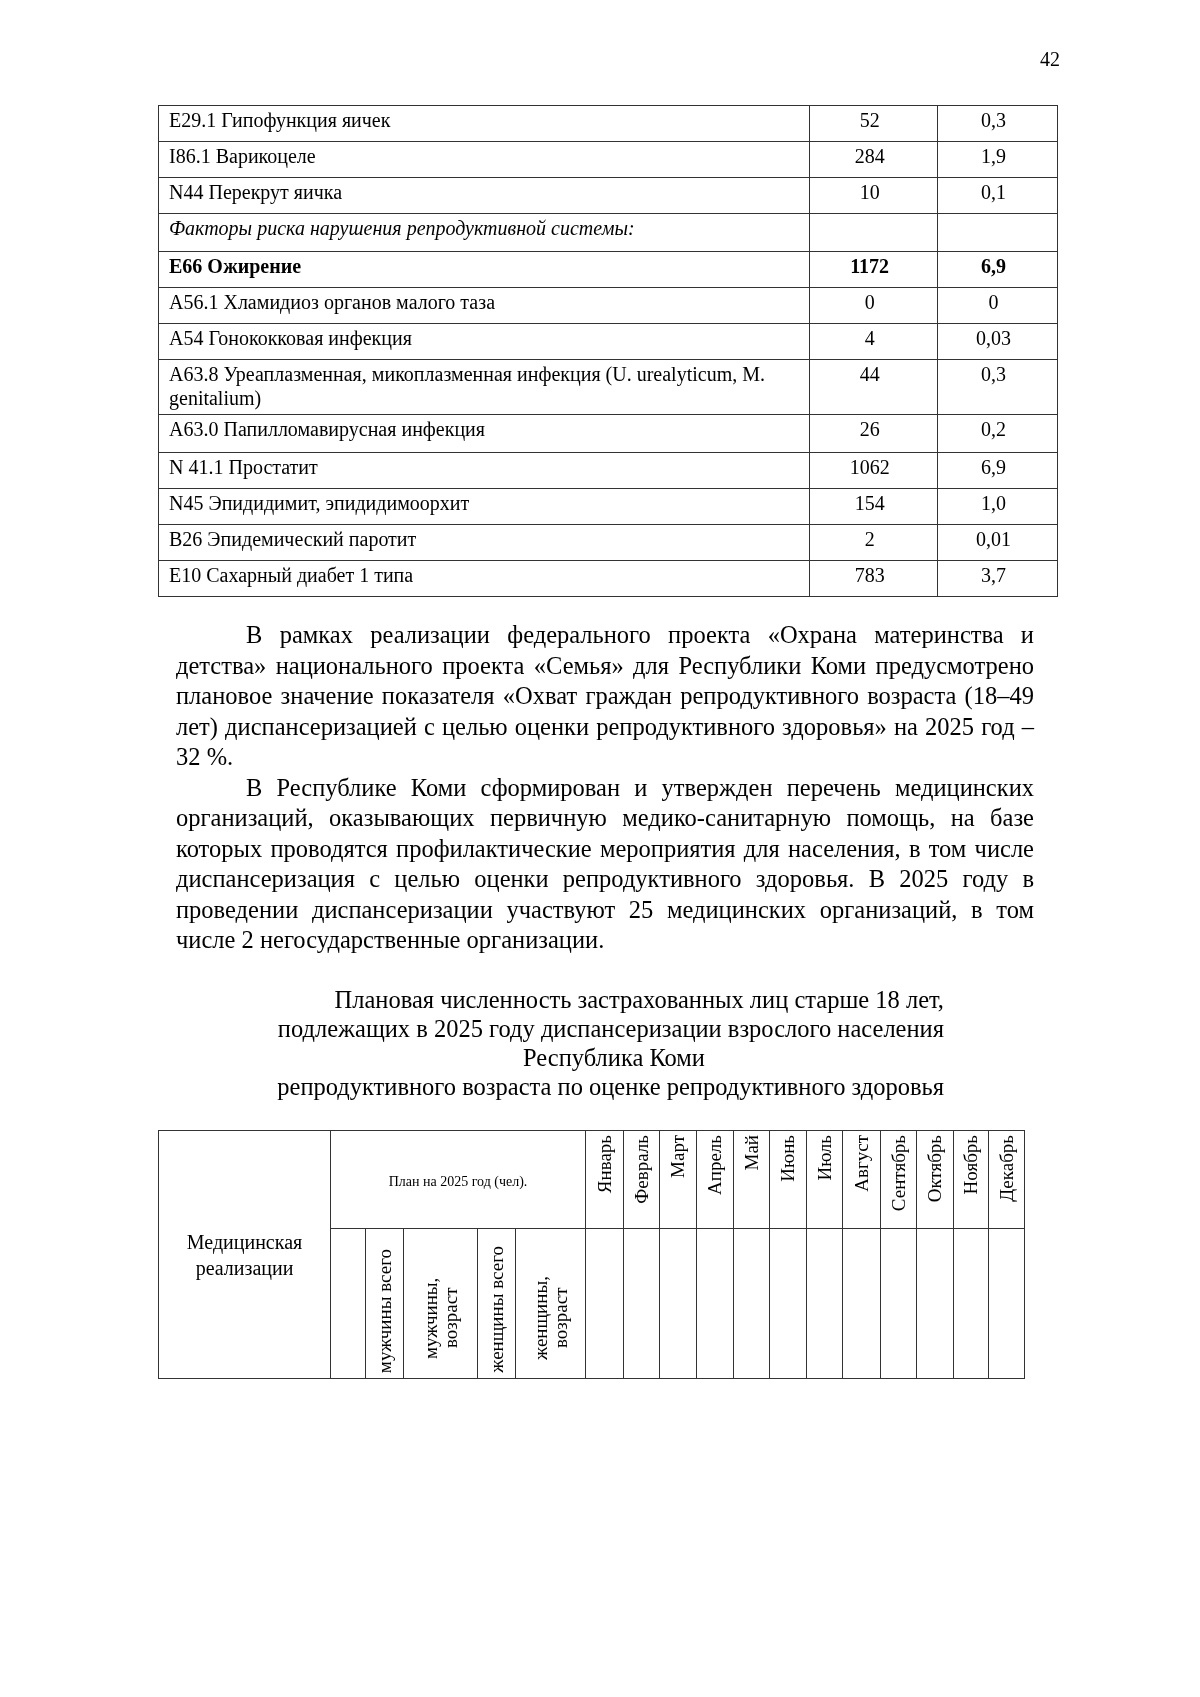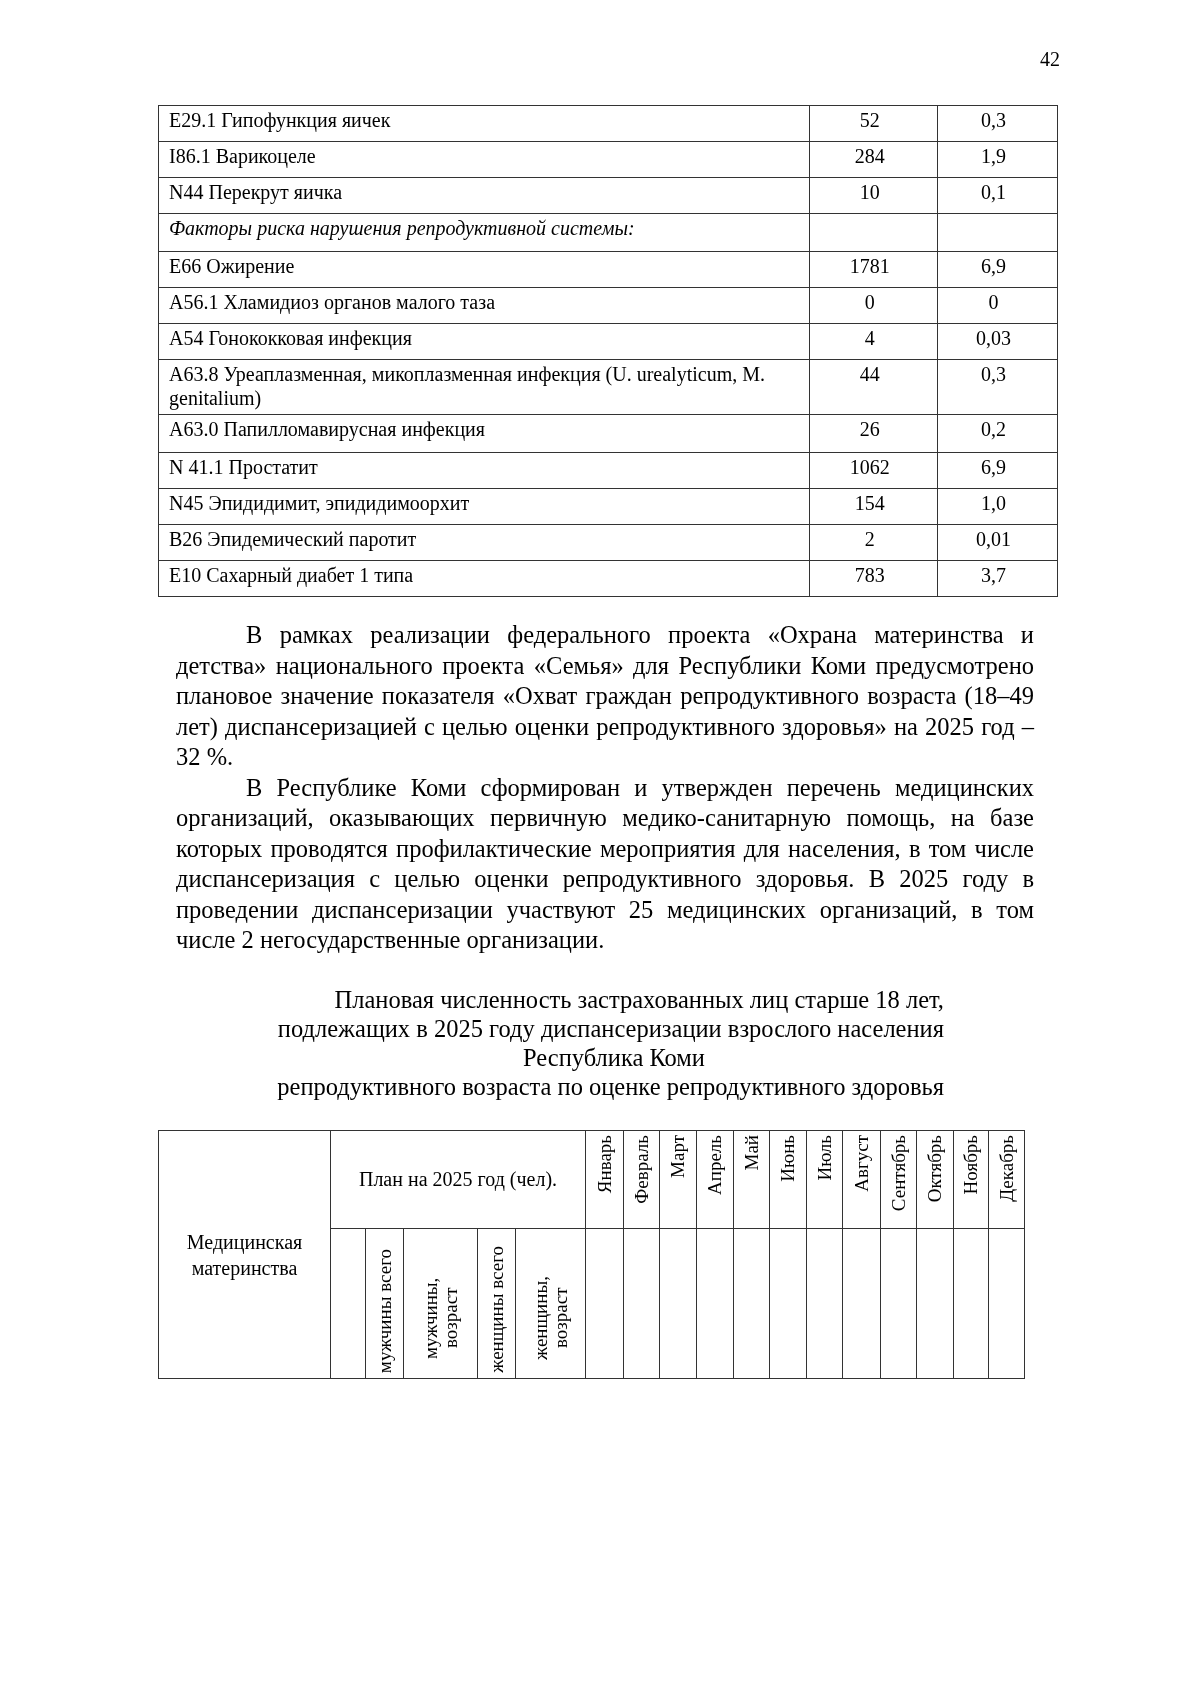--- a/index.html
+++ b/index.html
@@ -61,23 +61,23 @@
       <tr style="height: 36px;">
         <td>N44 Перекрут яичка</td>
         <td class="num">10</td>
         <td class="num">0,1</td>
       </tr>
       <tr style="height: 38px;">
         <td class="italic">Факторы риска нарушения репродуктивной системы:</td>
         <td class="num"></td>
         <td class="num"></td>
       </tr>
-      <tr style="height: 36px;">
+      <tr style="height: 36px; font-weight: bold;">
         <td>E66 Ожирение</td>
-        <td class="num">1781</td>
+        <td class="num">1172</td>
         <td class="num">6,9</td>
       </tr>
       <tr style="height: 36px;">
         <td>A56.1 Хламидиоз органов малого таза</td>
         <td class="num">0</td>
         <td class="num">0</td>
       </tr>
       <tr style="height: 36px;">
         <td>A54 Гонококковая инфекция</td>
         <td class="num">4</td>
@@ -144,22 +144,22 @@
       <col style="width:37px">
       <col style="width:36px">
       <col style="width:38px">
     <col style="width:36px">
       <col style="width:37px">
       <col style="width:35px">
       <col style="width:36px">
   </colgroup>
   <tbody>
       <tr id="plan-head-row">
-    <td rowspan="2"><span style="display:inline-block; width:140px; line-height:26px; font-size:20px;">Медицинская материнства</span></td>
-    <td colspan="5" style="height:97px;"><span style="font-size:20px;">План на 2025 год (чел).</span></td>
+    <td rowspan="2"><span style="display:inline-block; width:140px; line-height:26px; font-size:20px;">Медицинская реализации</span></td>
+    <td colspan="5" style="height:97px;"><span style="font-size:14px;">План на 2025 год (чел).</span></td>
   <td class="month"><span class="vert">Январь</span></td>
         <td class="month"><span class="vert">Февраль</span></td>
         <td class="month"><span class="vert">Март</span></td>
         <td class="month"><span class="vert">Апрель</span></td>
         <td class="month"><span class="vert">Май</span></td>
         <td class="month"><span class="vert">Июнь</span></td>
         <td class="month"><span class="vert">Июль</span></td>
         <td class="month"><span class="vert">Август</span></td>
         <td class="month"><span class="vert">Сентябрь</span></td>
         <td class="month"><span class="vert">Октябрь</span></td>

